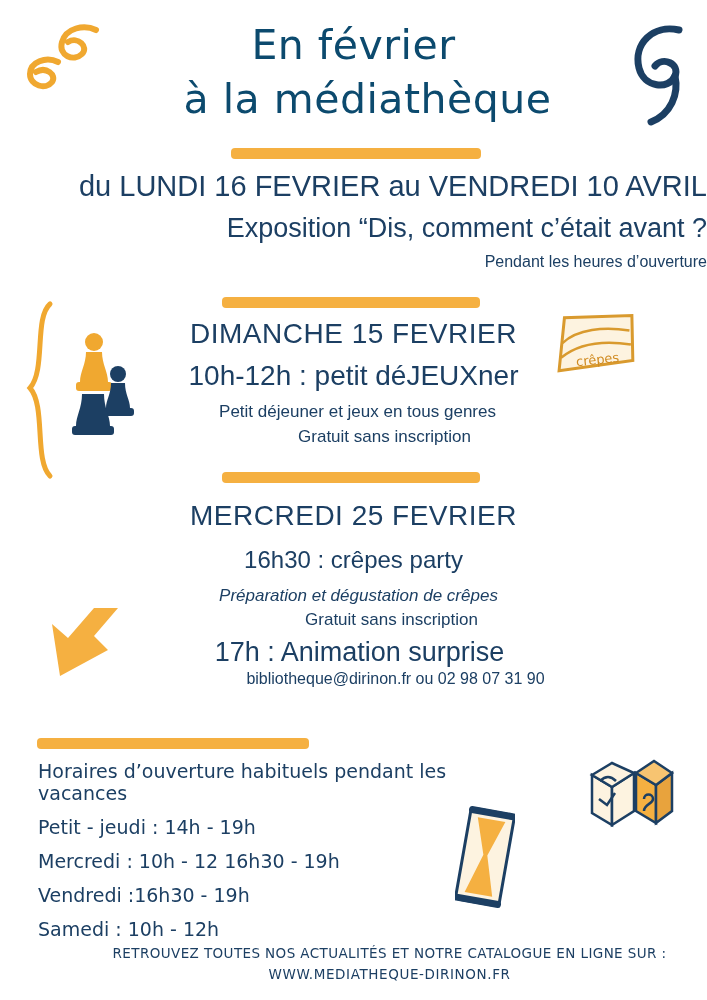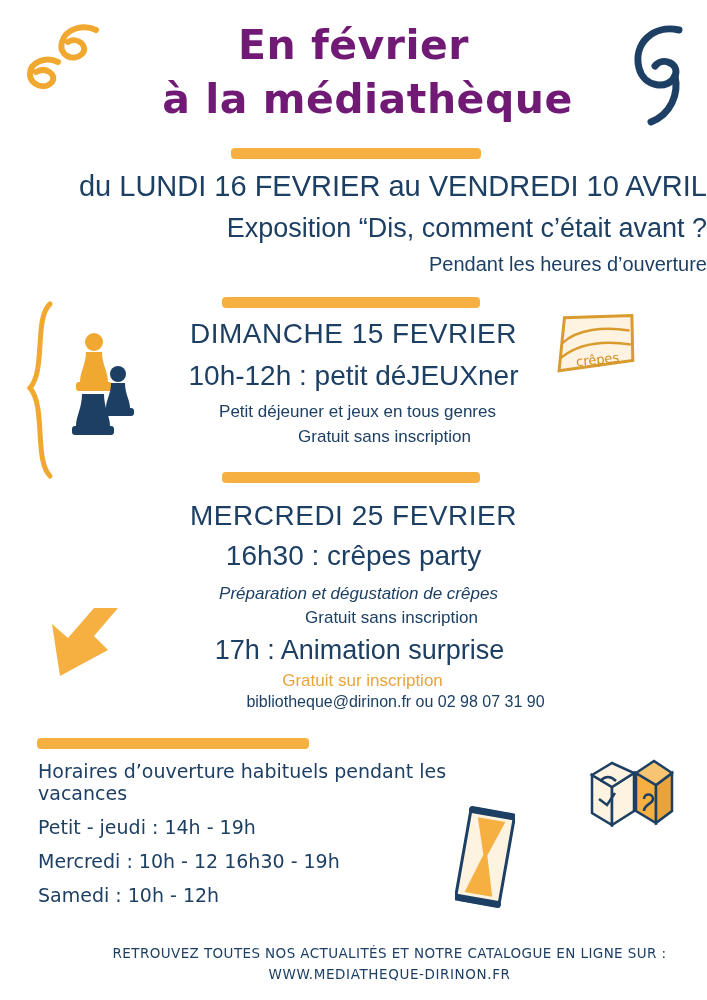--- a/index.html
+++ b/index.html
@@ -20,22 +20,22 @@
   .squiggle-left { position: absolute; left: 22px; top: 22px; }
   .squiggle-right { position: absolute; right: 14px; top: 18px; }
 
   
   .title-block {
     position: absolute; top: 18px; left: 0; width: 707px;
     text-align: center;
   }
   .title-line {
     font-family: "DejaVu Sans", sans-serif;
-    font-weight: bold;
-    color: #701a75;
+    font-weight: normal;
+    color: #0c4a6e;
     font-size: 41px;
     line-height: 1.32;
     letter-spacing: 0.5px;
   }
   .title-line.l2 { font-size: 41px; padding-left: 28px; }
 
   
   .bar {
     position: absolute;
     background: #f5b041;
@@ -47,33 +47,33 @@
   .bar.b3 { left: 222px; top: 472px; width: 258px; }
   .bar.b4 { left: 37px; top: 738px; width: 272px; }
 
   
   .navy { color: #1c3f63; }
 
   
   .expo { position: absolute; top: 170px; left: 0; width: 707px; text-align: right; }
   .expo .l1 { font-size: 29px; letter-spacing: 0px; }
   .expo .l2 { font-size: 27px; margin-top: 10px; }
-  .expo .l3 { font-size: 20px; margin-top: 9px; padding-left: 40px; margin-left: 47px; }
+  .expo .l3 { font-size: 16px; margin-top: 9px; padding-left: 40px; margin-left: 47px; }
 
   
   .ev1 { position: absolute; top: 318px; left: 0; width: 707px; text-align: center; }
   .ev1 .h { font-size: 28px; letter-spacing: 0.5px; }
   .ev1 .t { font-size: 28px; margin-top: 10px; }
   .ev1 .d1 { font-size: 17px; margin-top: 10px; padding-left: 8px; }
   .ev1 .d2 { font-size: 17px; margin-top: 5px; padding-left: 62px; }
 
   
   .ev2 { position: absolute; top: 500px; left: 0; width: 707px; text-align: center; }
   .ev2 .h { font-size: 28px; letter-spacing: 0.5px; }
-  .ev2 .t { font-size: 28px; margin-top: 8px; text-align: center; }
+  .ev2 .t { font-size: 24px; margin-top: 14px; text-align: center; }
   .ev2 .d1 { font-size: 17px; margin-top: 12px; padding-left: 10px; font-style: italic; }
   .ev2 .d2 { font-size: 17px; margin-top: 4px; padding-left: 76px; }
   .ev2 .t2 { font-size: 27px; margin-top: 7px; padding-left: 12px; }
   .ev2 .d3 { font-size: 17px; margin-top: 5px; padding-left: 18px; color: #e8a33d; }
   .ev2 .d4 { font-size: 16px; margin-top: 2px; padding-left: 84px; }
 
   
   .hours { position: absolute; top: 760px; left: 38px; width: 470px; }
   .hours .line { font-family: "DejaVu Sans", sans-serif; font-size: 19px; margin-bottom: 12px; }
 
@@ -162,34 +162,34 @@
     <div class="d1 navy">Petit déjeuner et jeux en tous genres</div>
     <div class="d2 navy">Gratuit sans inscription</div>
   </div>
 
   <div class="ev2">
     <div class="h navy">MERCREDI 25 FEVRIER</div>
     <div class="t navy">16h30 : crêpes party</div>
     <div class="d1 navy">Préparation et dégustation de crêpes</div>
     <div class="d2 navy">Gratuit sans inscription</div>
     <div class="t2 navy">17h : Animation surprise</div>
-    <div class="d3">Gratuit sur inscription</div>
     <div class="d4 navy">bibliotheque@dirinon.fr ou 02 98 07 31 90</div>
   </div>
 
   <div class="ill ill-arrow">
     <svg width="92" height="92" viewBox="0 0 92 92">
       <path d="M76 8 L52 36 L66 50 L18 76 L10 24 L26 38 L52 8 Z" fill="#f5b041"></path>
     </svg>
   </div>
 
   <div class="hours">
     <div class="line navy">Horaires d’ouverture habituels pendant les vacances</div>
     <div class="line navy">Petit - jeudi : 14h - 19h</div>
     <div class="line navy">Mercredi : 10h - 12   16h30 - 19h</div>
+    <div class="line navy">Vendredi :16h30 - 19h</div>
     <div class="line navy">Samedi : 10h - 12h</div>
   </div>
 
   <div class="ill ill-hourglass">
     <svg width="60" height="105" viewBox="0 0 60 105">
       <g transform="rotate(10 30 52)">
         <rect x="8" y="6" width="44" height="92" rx="4" fill="#fdf3e0" stroke="#1c3f63" stroke-width="3"></rect>
         <path d="M16 14 L44 14 L32 50 L44 90 L16 90 L28 50 Z" fill="#f5b041"></path>
         <rect x="6" y="4" width="48" height="7" rx="3" fill="#1c3f63"></rect>
         <rect x="6" y="93" width="48" height="7" rx="3" fill="#1c3f63"></rect>

